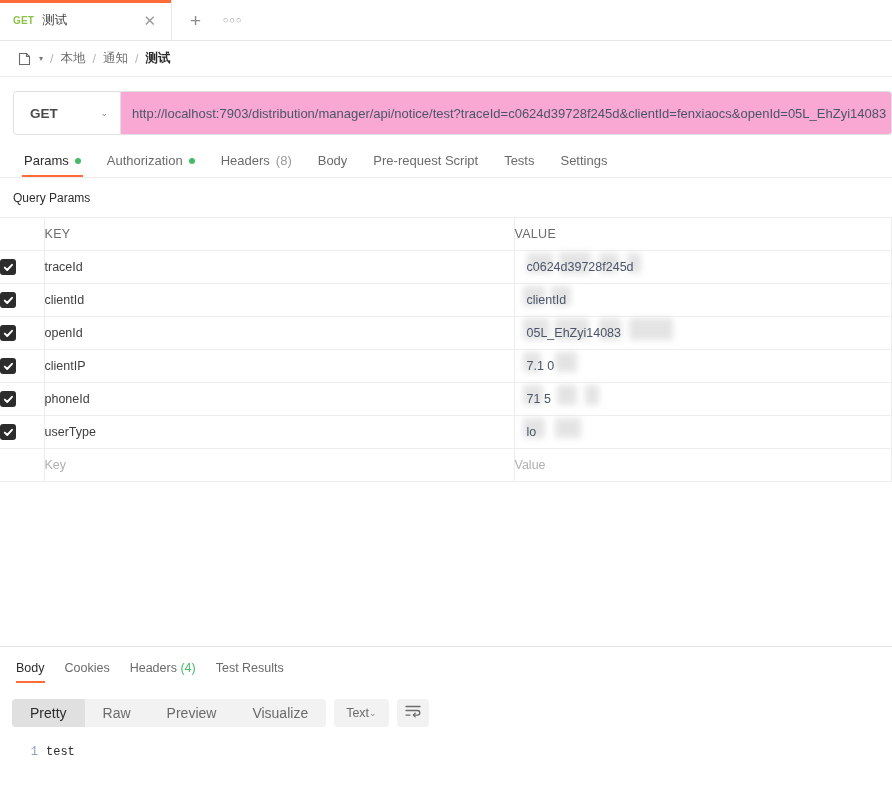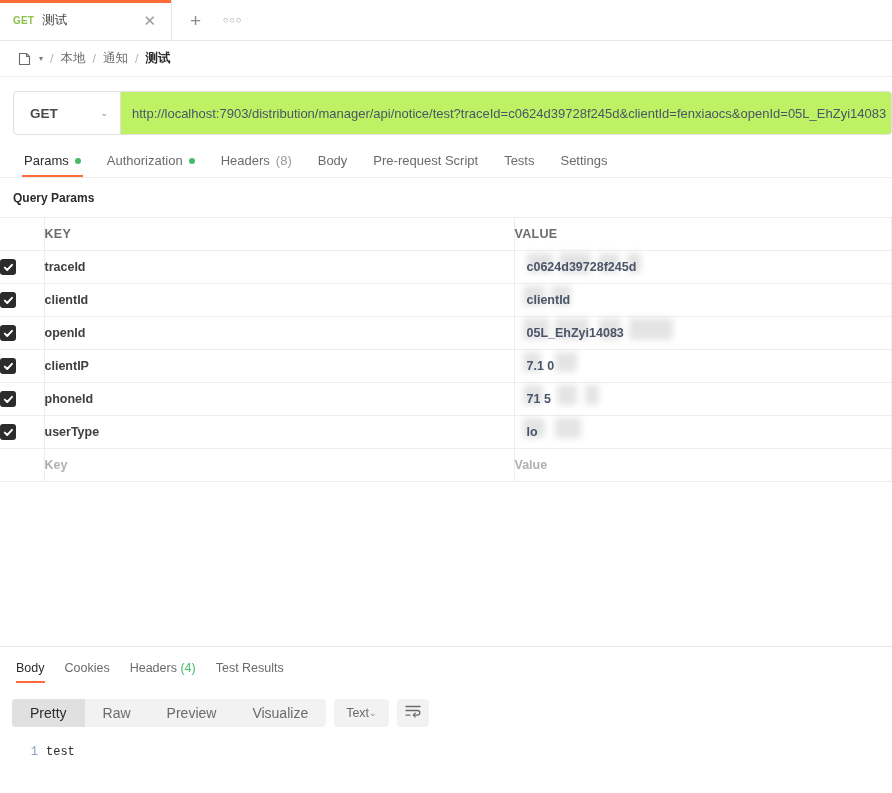--- a/index.html
+++ b/index.html
@@ -118,21 +118,21 @@
     font-weight: bold;
     color: #4a4a4a;
     cursor: pointer;
   }
   .method-caret { font-size: 9px; color: #8a8a8a; font-weight: normal; }
   .url-input {
     flex: 1;
     border: 1px solid #e0e0e0;
     border-left: none;
     border-radius: 0 4px 4px 0;
-    background: #bef264;
+    background: #f9a8d4;
     display: flex;
     align-items: center;
     padding: 0 10px 0 11px;
     font-size: 13px;
     color: #4a5568;
     white-space: nowrap;
     overflow: hidden;
     cursor: text;
   }
 
@@ -168,35 +168,35 @@
     width: 6px; height: 6px;
     border-radius: 50%;
     background: #45bb68;
     display: inline-block;
   }
   .count-gray { color: #9a9a9a; }
 
   
   .section-title {
     font-size: 12px;
-    font-weight: bold;
+    font-weight: normal;
     color: #2c2c2c;
     padding: 13px 0 12px 13px;
   }
   table.params {
     width: 100%;
     border-collapse: collapse;
     table-layout: fixed;
   }
   table.params th, table.params td {
     border: 1px solid #ededed;
     border-left: none;
     height: 33px;
     font-size: 12.5px;
-    font-weight: bold;
+    font-weight: normal;
     text-align: left;
     padding: 0;
   }
   table.params tr th:first-child, table.params tr td:first-child {
     border-left: none;
   }
   .col-check { width: 44px; }
   .col-key   { width: 470px; }
   .col-value { width: auto; }
   th.hdr {

